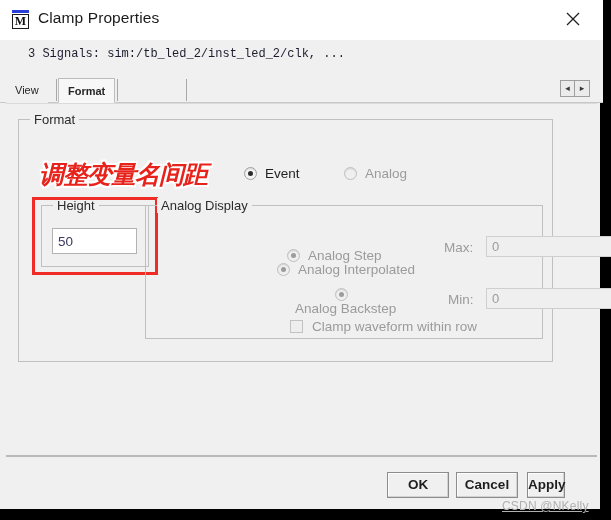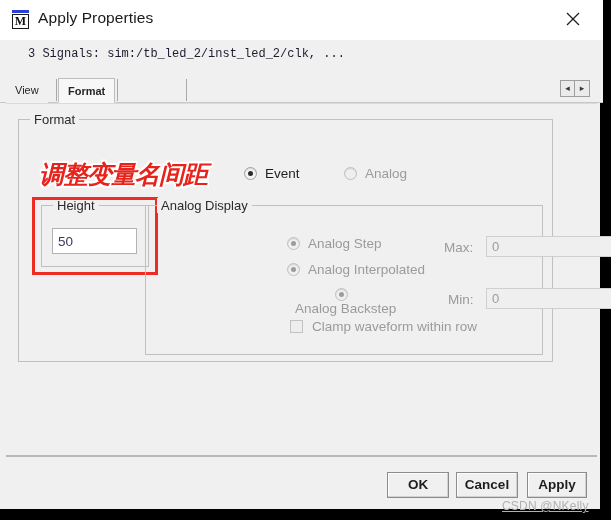--- a/index.html
+++ b/index.html
@@ -179,21 +179,21 @@
     top: -8px; left: 11px;
     background: #f0f0f0;
     padding: 0 4px;
     font-size: 13px;
     color: #2b2b2b;
     white-space: nowrap;
   }
 
   #grp-format { left: 12px; top: 15px; width: 535px; height: 243px; }
   #grp-height { left: 22px; top: 85px; width: 108px; height: 62px; }
-  #grp-analog { left: 126px; top: 85px; width: 398px; height: 150px; }
+  #grp-analog { left: 126px; top: 85px; width: 398px; height: 134px; }
 
   
   #height-input {
     position: absolute;
     left: 33px; top: 108px;
     width: 85px; height: 25px;
     background: #ffffff;
     border: 1px solid #b3b3b3;
     box-sizing: border-box;
     font-family: "Liberation Sans", sans-serif;
@@ -262,22 +262,22 @@
   .radio.dis.checked::after { background: #9c9c9c; }
   .radio-label {
     margin-left: 8px;
     font-size: 13.5px;
     color: #1f1f1f;
   }
   .radio-label.dis { color: #9b9b9b; }
 
   #rad-event  { left: 225px; top: 46px; }
   #rad-analog { left: 325px; top: 46px; }
-  #rad-step   { left: 141px; top: 30px; }
-  #rad-interp { left: 141px; top: 56px; }
+  #rad-step   { left: 141px; top: 42px; }
+  #rad-interp { left: 131px; top: 56px; }
   #rad-backst { left: 141px; top: 82px; flex-direction: column; }
 
   
   #chk-clamp {
     position: absolute;
     left: 144px; top: 113px;
     display: flex;
     align-items: center;
     cursor: default;
     white-space: nowrap;
@@ -337,21 +337,21 @@
     font-size: 13.5px;
     font-weight: bold;
     color: #1e1e1e;
     cursor: default;
     text-align: center;
     line-height: 24px;
     padding: 0;
   }
   #btn-ok     { left: 387px; top: 472px; width: 62px; }
   #btn-cancel { left: 456px; top: 472px; width: 62px; }
-  #btn-apply  { left: 527px; top: 472px; width: 60px; }
+  #btn-apply  { left: 527px; top: 472px; width: 38px; }
 
   #watermark {
     position: absolute;
     left: 502px; top: 499px;
     font-size: 12px;
     color: #b0b0b0;
     letter-spacing: 0.2px;
     white-space: nowrap;
     text-decoration: underline;
   }
@@ -359,21 +359,21 @@
 </head>
 <body>
 
 <div id="dialog">
 
   <div id="titlebar">
     <div id="app-icon">
       <div class="bar"></div>
       <div class="box">M</div>
     </div>
-    <div id="title-text">Apply Properties</div>
+    <div id="title-text">Clamp Properties</div>
     <div id="close-btn">
       <svg width="14" height="14" viewBox="0 0 14 14">
         <line x1="1" y1="1" x2="13" y2="13" stroke="#202020" stroke-width="1.3"></line>
         <line x1="13" y1="1" x2="1" y2="13" stroke="#202020" stroke-width="1.3"></line>
       </svg>
     </div>
   </div>
 
   <div id="signals-row">
     <div id="signals-text">3 Signals: sim:/tb_led_2/inst_led_2/clk, ...</div>

